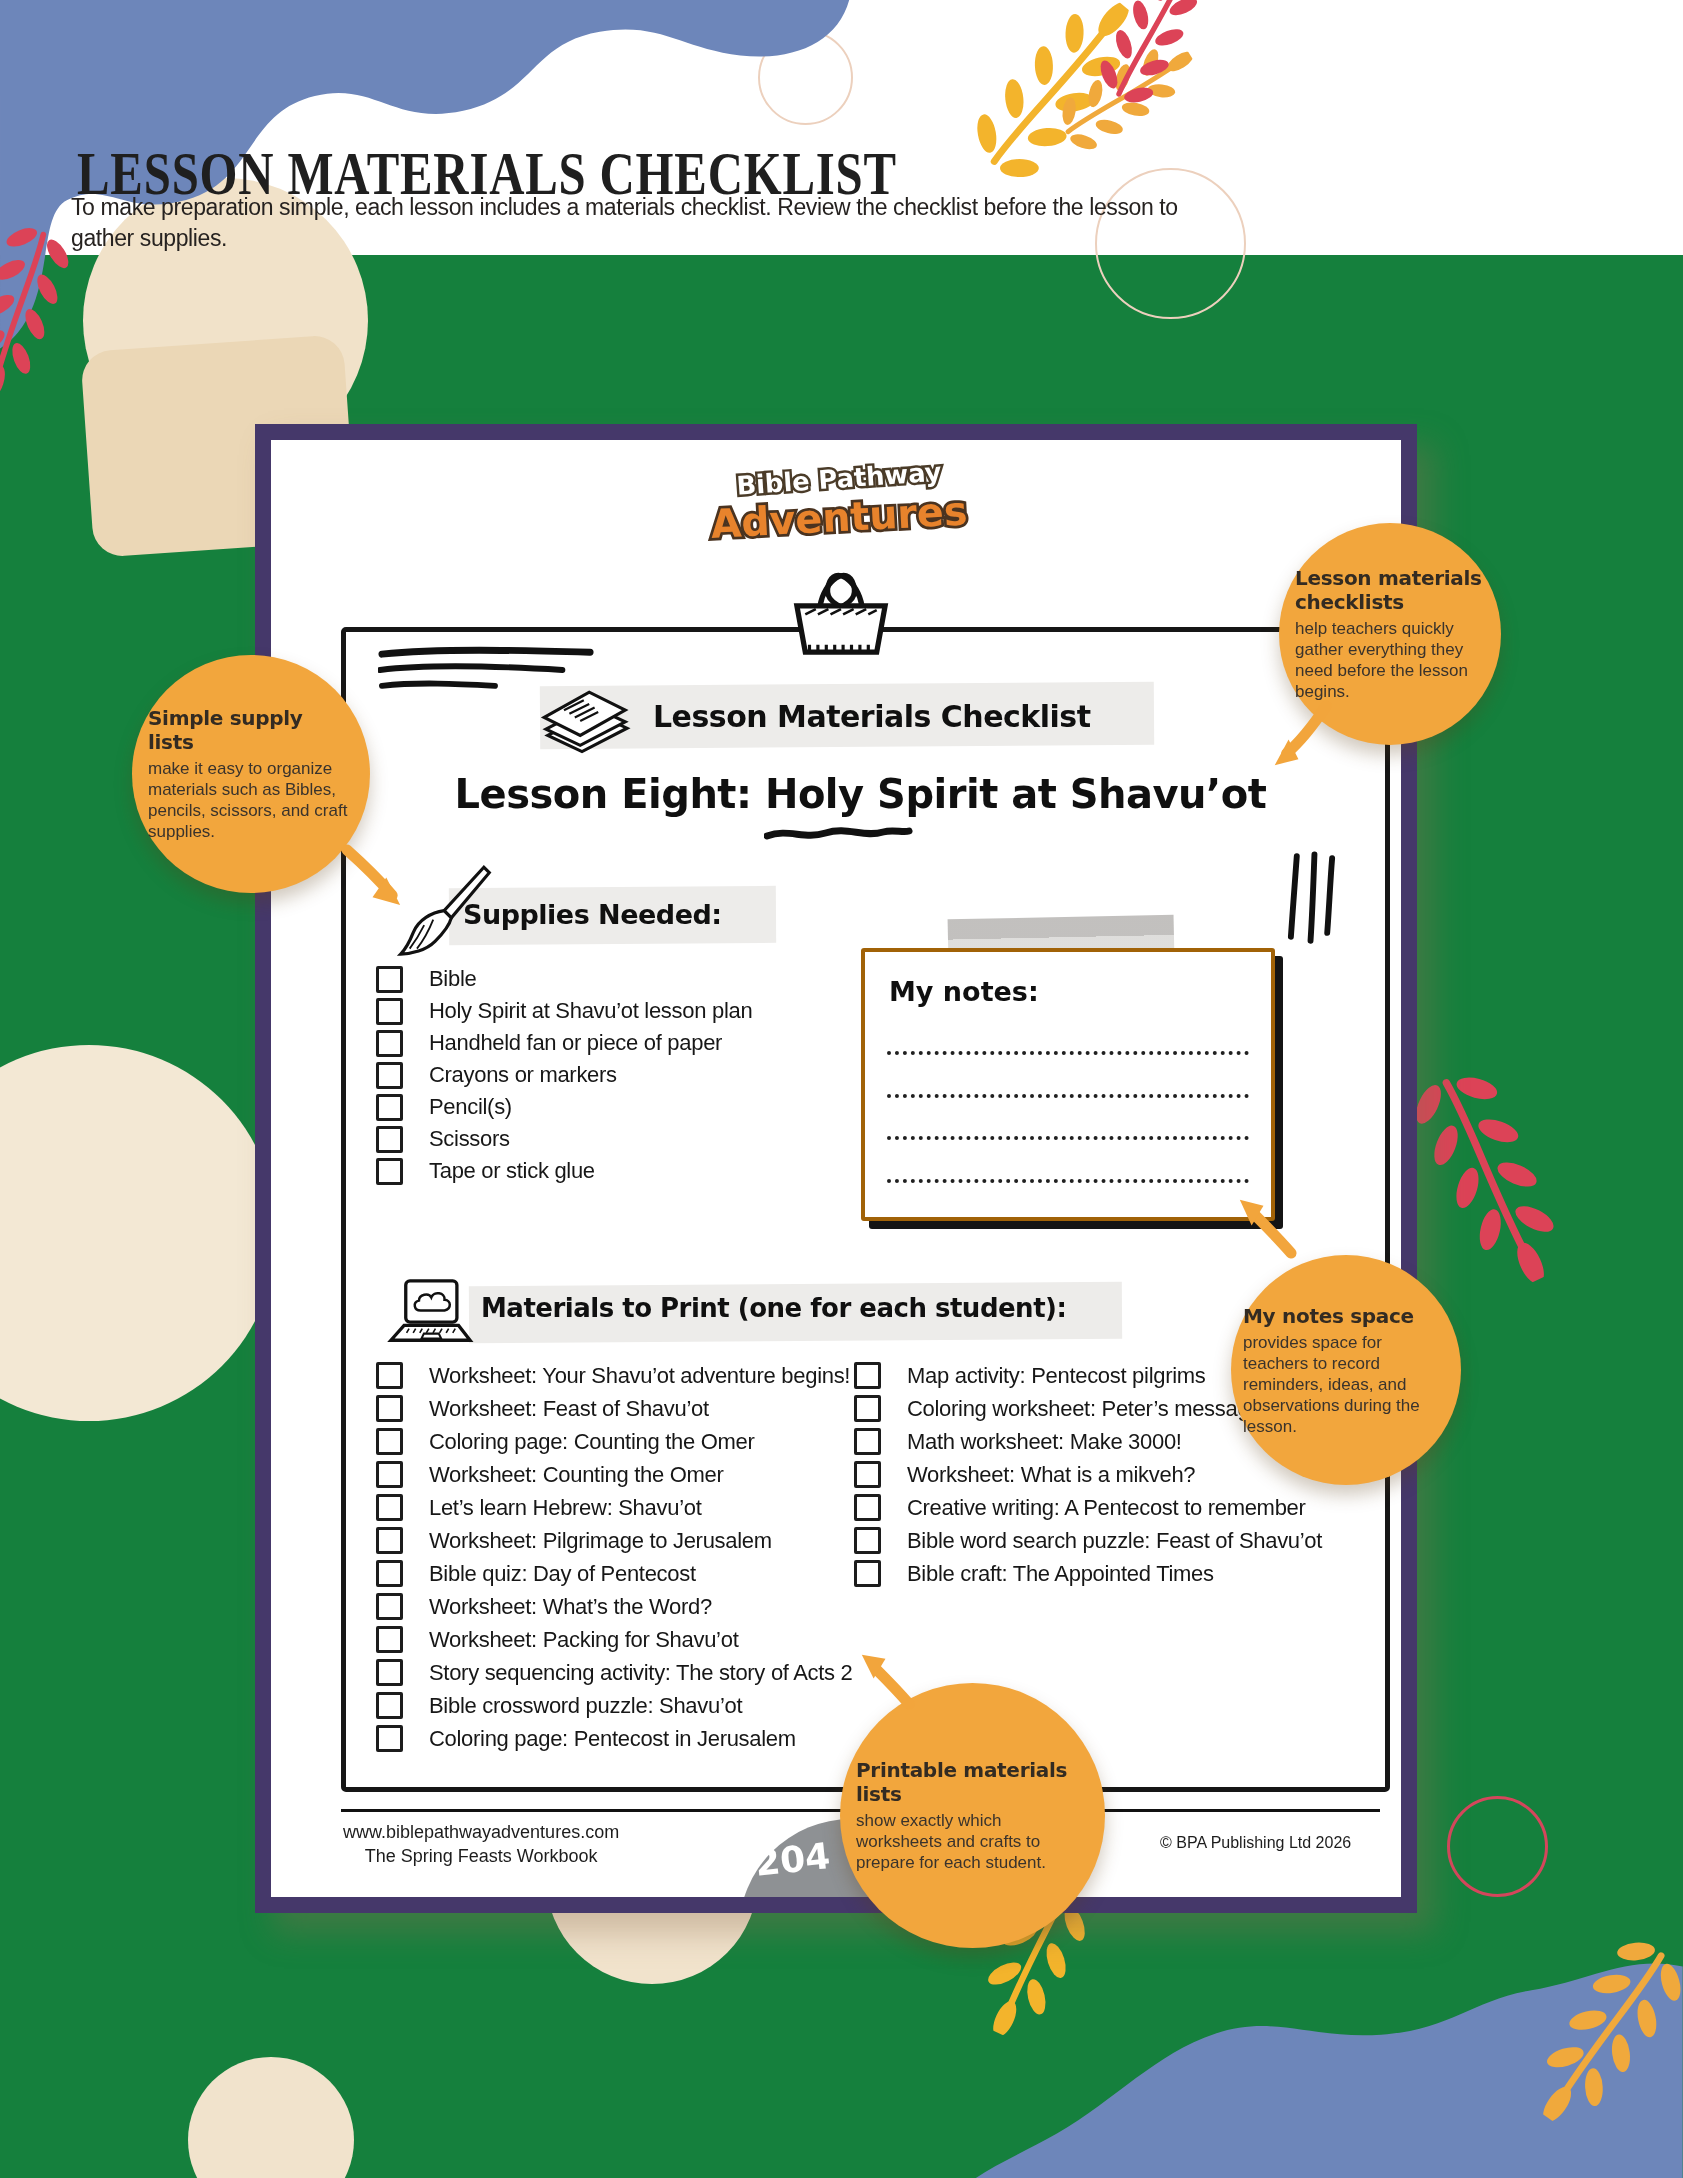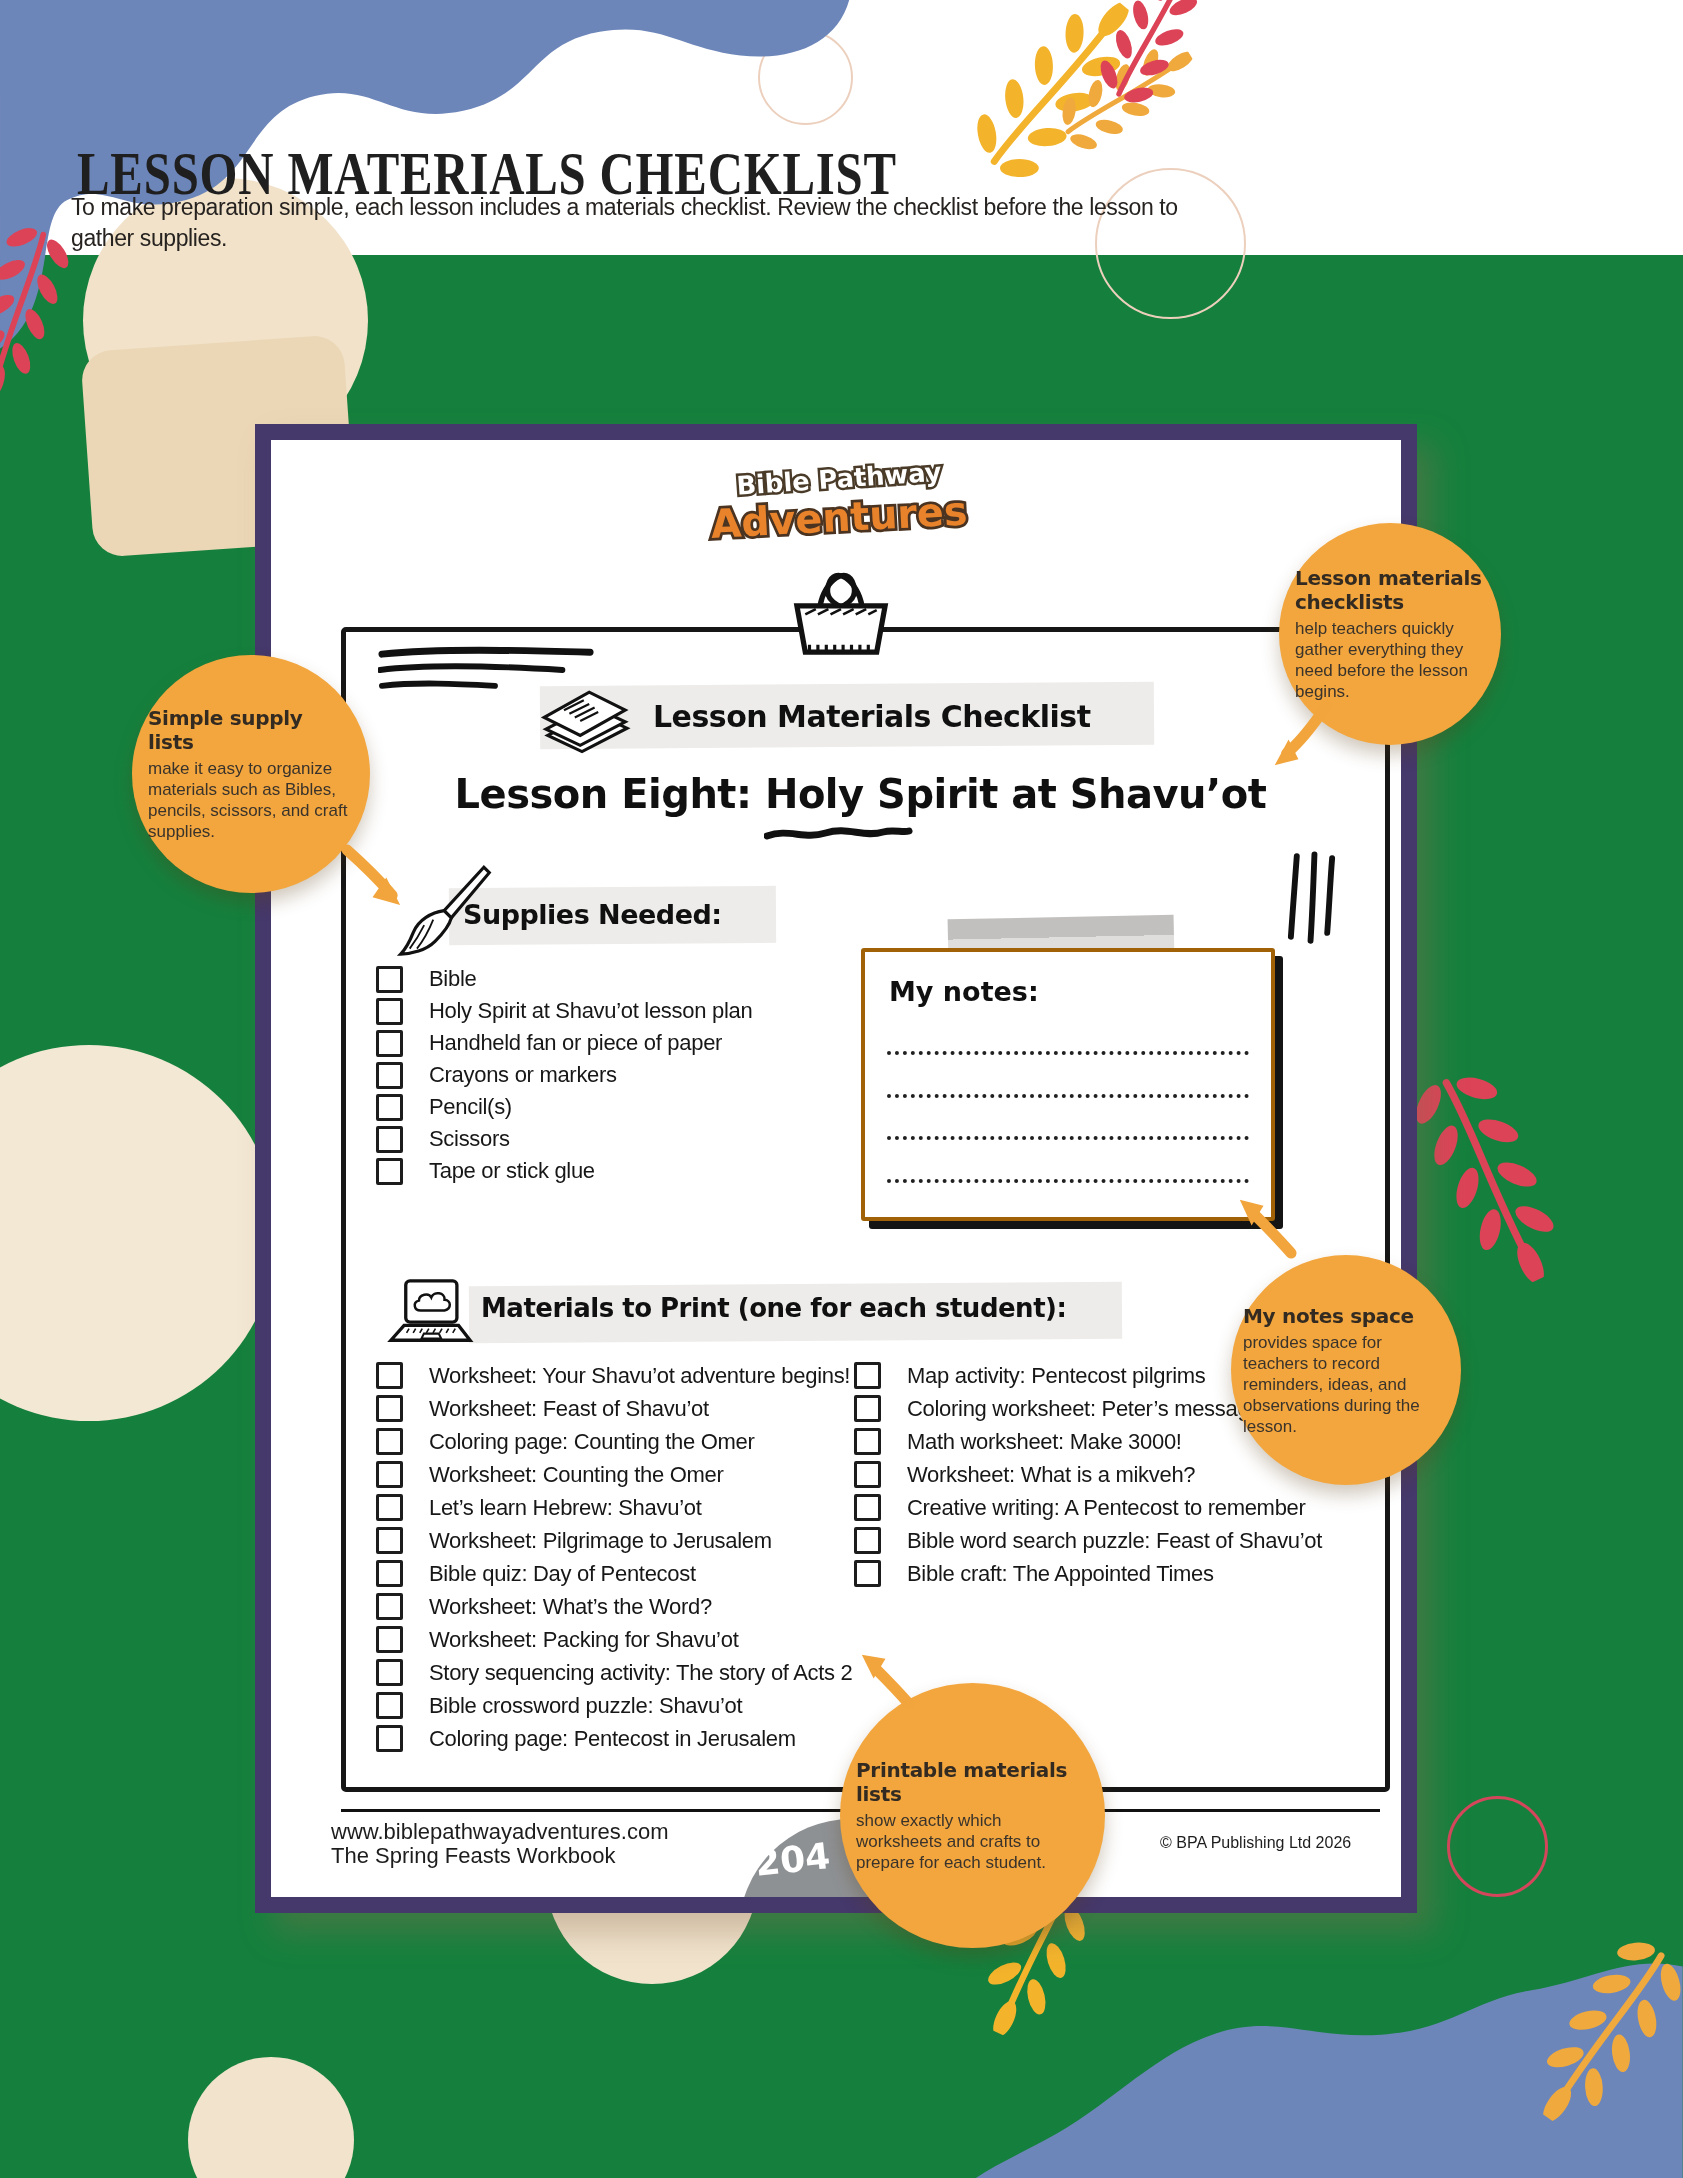--- a/index.html
+++ b/index.html
@@ -52,21 +52,21 @@
   .col2{left:583px;top:919px;width:485px;}
 
   .tape{left:677px;top:477px;width:226px;height:44px;transform:rotate(-1.2deg);
         background:linear-gradient(180deg,#bfbdbb 0 46%,#dddcda 46% 100%);opacity:.95;}
   .notes-box{left:590px;top:508px;width:406px;height:265px;background:#fff;border:4px solid #a16207;
         border-radius:3px;box-shadow:8px 8px 0 #141414;}
   .notes-title{left:24px;top:24px;font-size:27px;}
   .note-line{left:22px;right:22px;border-bottom:4px dotted #202020;height:0;position:absolute;}
 
   .foot-rule{left:70px;top:1369px;width:1039px;border-top:3px solid #111;}
-  .foot-left{left:60px;top:1380px;font-size:22px;line-height:24px;color:#1d1d1d;}
+  .foot-left{left:72px;top:1380px;font-size:18px;line-height:24px;color:#1d1d1d;text-align:center;}
   .foot-right{left:889px;top:1394px;font-size:16px;color:#1d1d1d;}
   .page-circle{left:468px;top:1379px;width:224px;height:224px;background:#8e9194;border-radius:50%;}
   .page-num{left:484px;top:1399px;font-size:36px;font-family:"DejaVu Sans",sans-serif;font-weight:bold;
         color:#fff;transform:rotate(-6deg);}
 
   
   .bubble{border-radius:50%;background:#f2a63d;display:flex;flex-direction:column;justify-content:center;
         box-sizing:border-box;padding:0 16px;box-shadow:0 10px 18px rgba(90,60,20,.28);}
   .bubble .t{font-family:"DejaVu Sans",sans-serif;font-weight:bold;font-size:20px;line-height:24px;
         color:#332b22;letter-spacing:-0.3px;margin-bottom:4px;}

